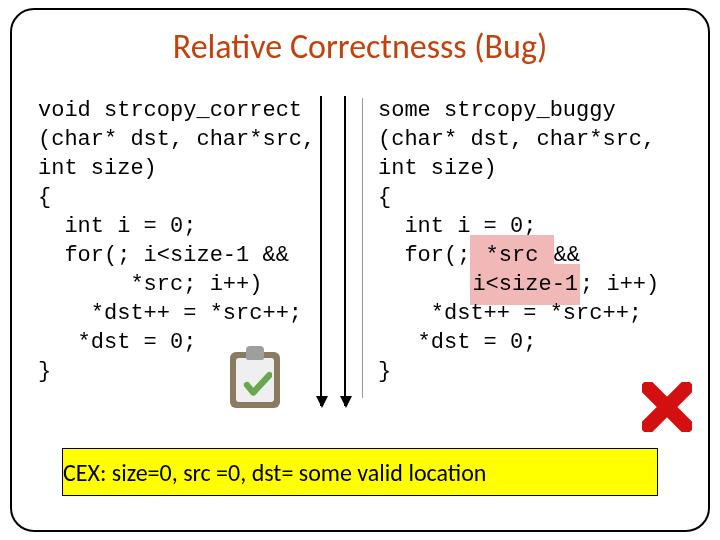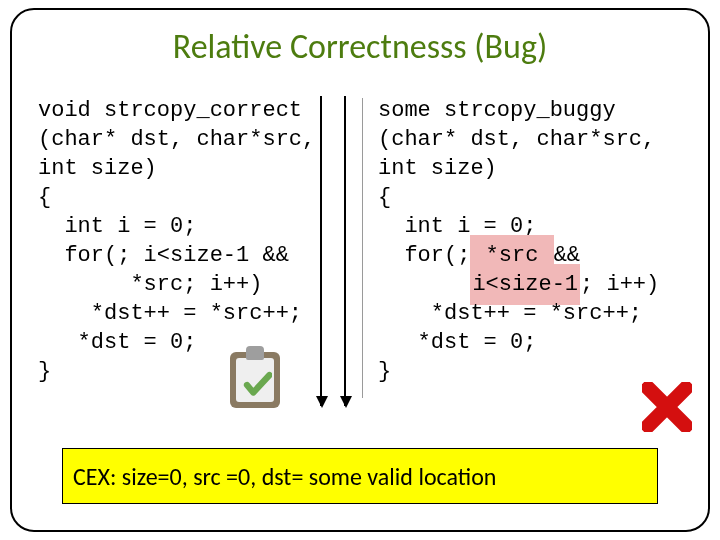--- a/index.html
+++ b/index.html
@@ -16,21 +16,21 @@
     top: 8px; left: 10px; right: 10px; bottom: 8px;
     border: 2px solid #000;
     border-radius: 24px;
   }
   .title {
     position: absolute;
     top: 26px;
     left: 0; right: 0;
     text-align: center;
     font-size: 34px;
-    color: #4d7c0f;
+    color: #c2410c;
     font-weight: 400;
   }
   .codecol {
     position: absolute;
     top: 88px;
     font-family: "Courier New", monospace;
     font-size: 22px;
     line-height: 1.32;
     color: #000;
     white-space: pre;
@@ -103,26 +103,25 @@
     right: 28px;
     top: 382px;
     width: 50px; height: 50px;
   }
   .xmark svg { width: 100%; height: 100%; }
   .cex-box {
     position: absolute;
     left: 62px;
     top: 448px;
     width: 596px;
-    height: 56px;
+    height: 48px;
     background: #ffff00;
     border: 1px solid #000;
     display: flex;
     align-items: center;
-    padding-left: 10px;
     font-size: 24px;
     color: #000;
   }
 </style>
 </head>
 <body>
 
 <div class="slide-border"></div>
 
 <h1 class="title">Relative Correctnesss (Bug)</h1>

